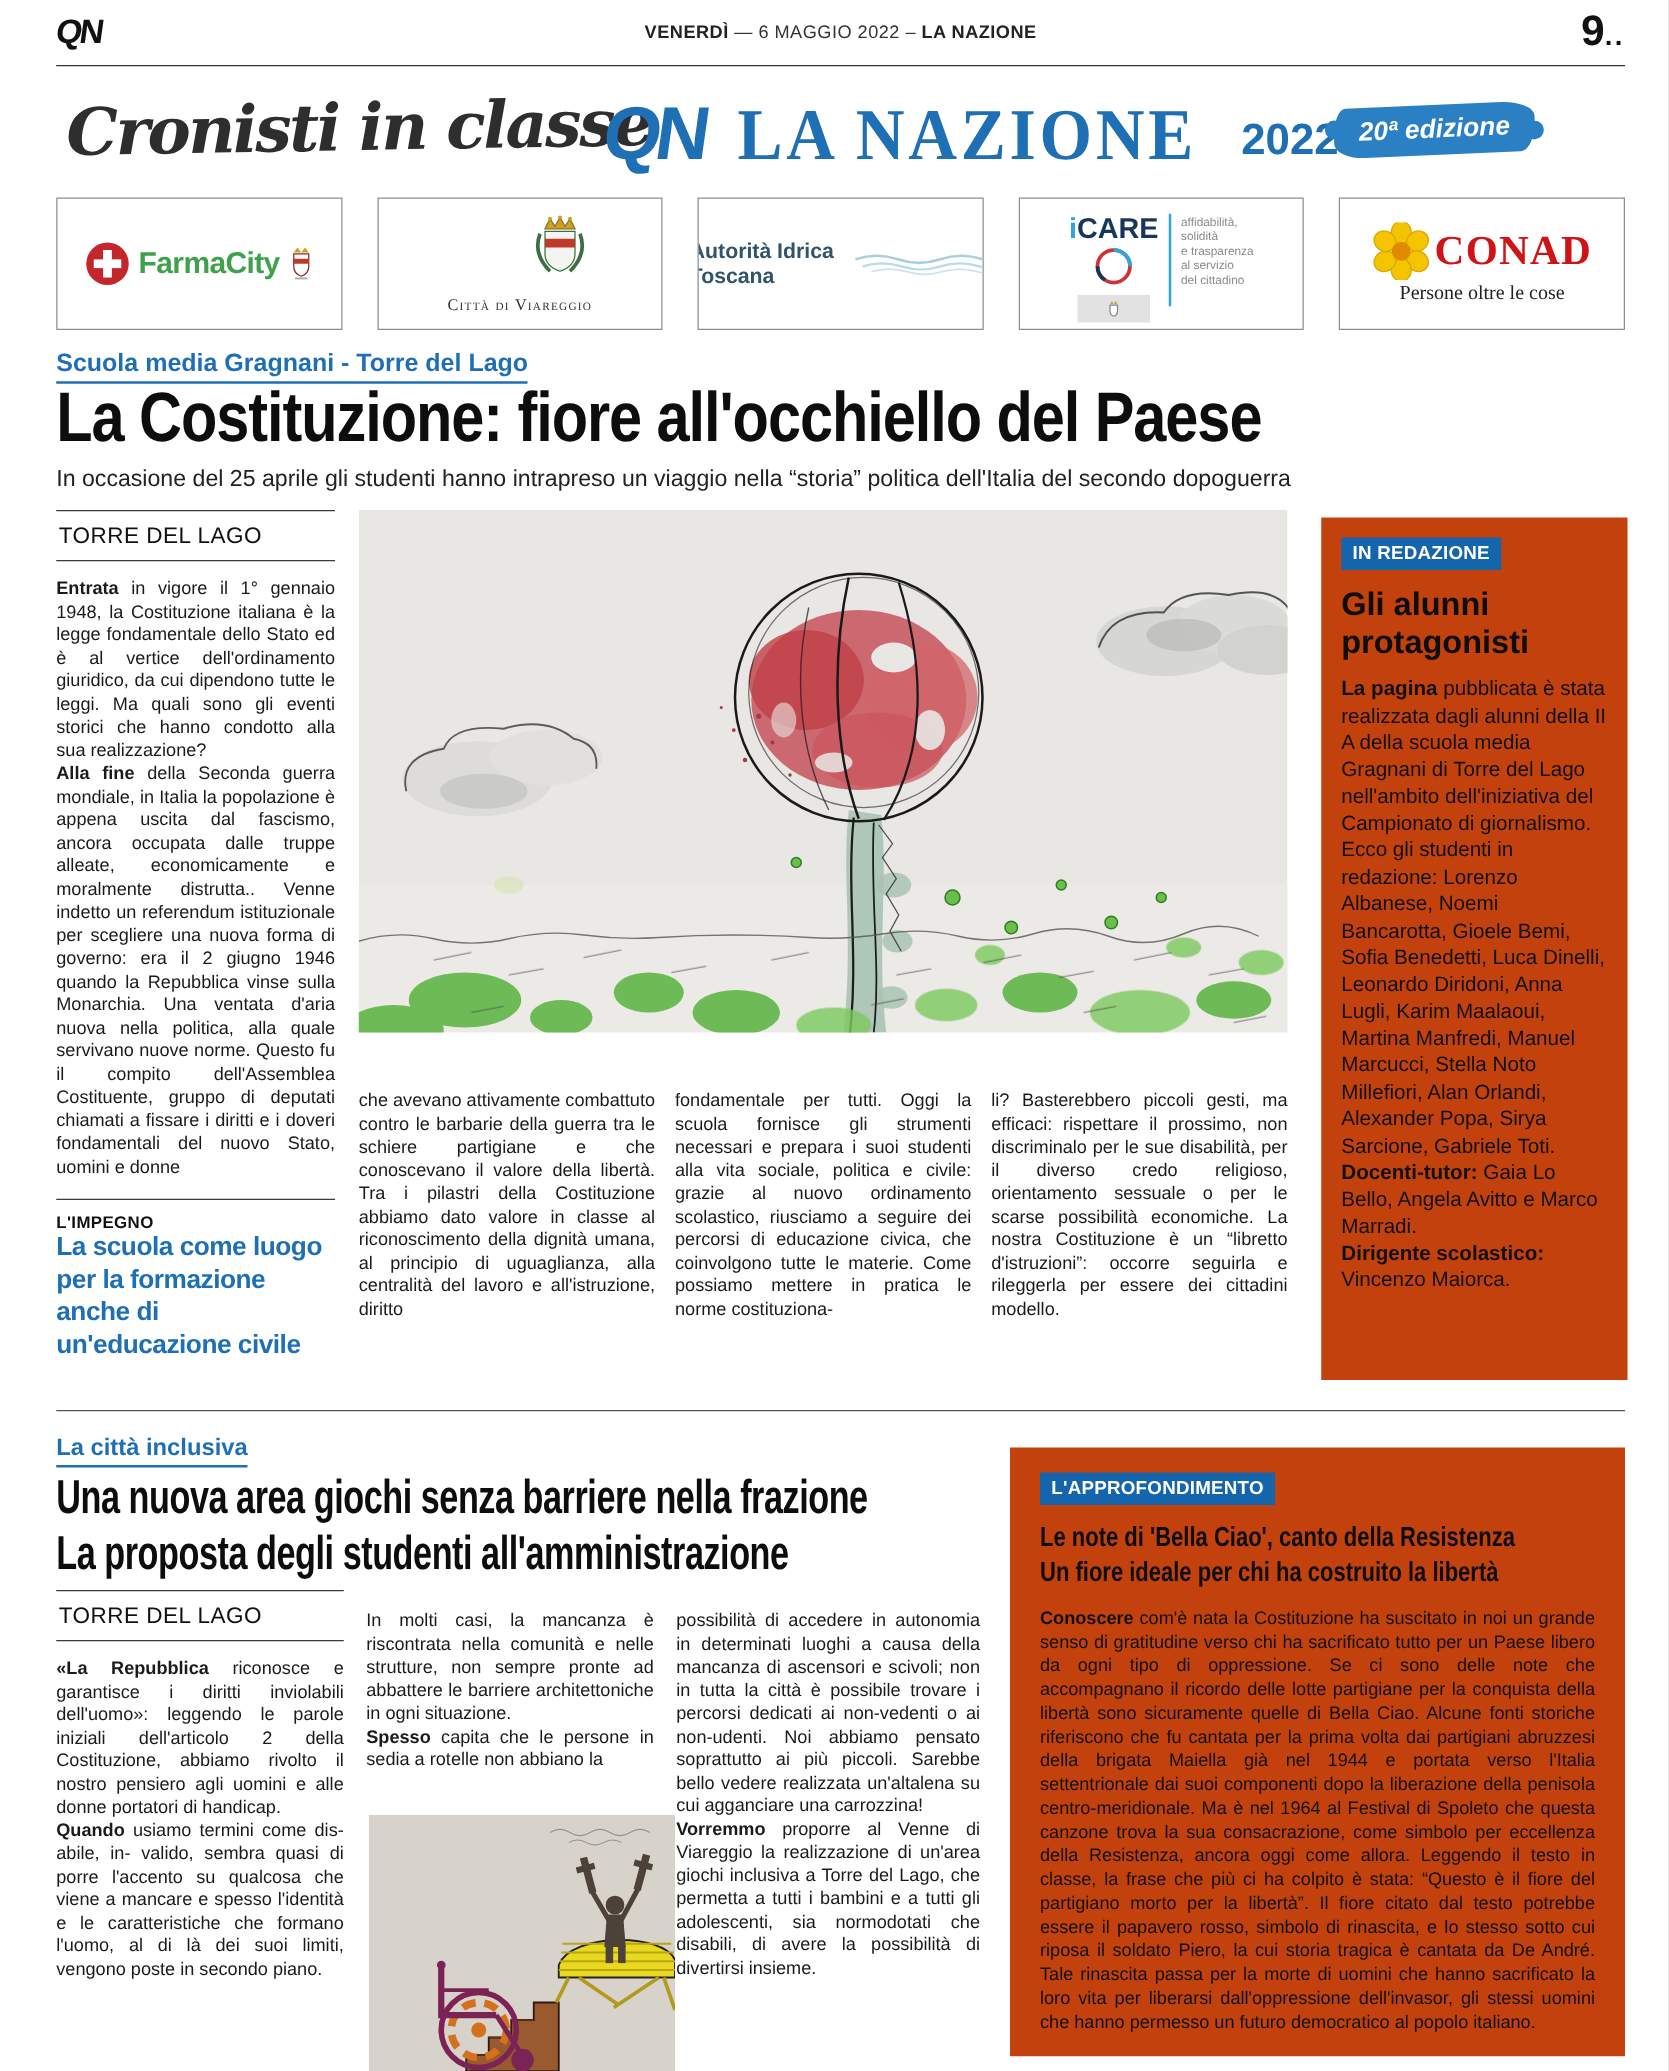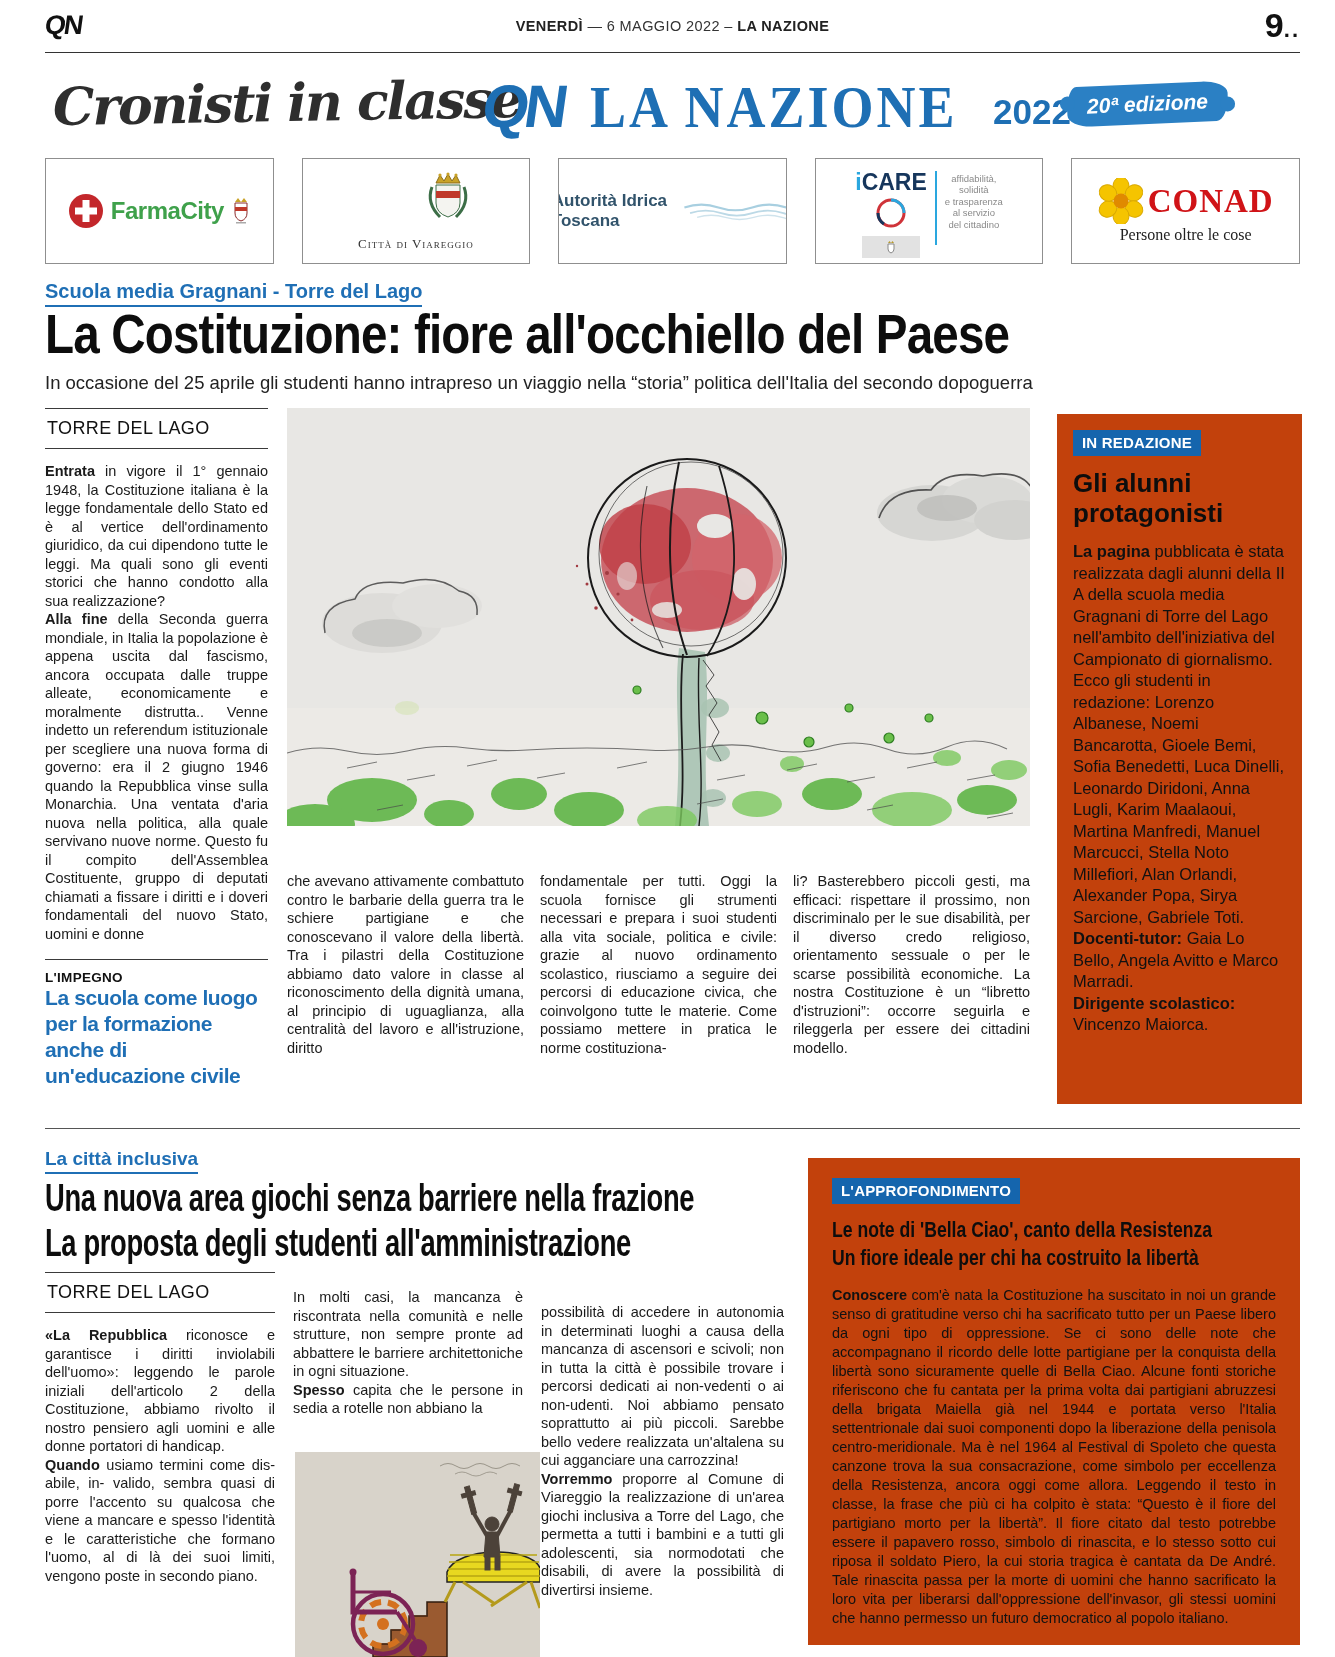--- a/index.html
+++ b/index.html
@@ -52,21 +52,21 @@
   .ait-name { font-size:17px; font-weight:700; color:#31536b; }
   .viareggio-inner { display:flex; flex-direction:column; align-items:flex-end; gap:3px; }
   .viareggio-caption { font-family:"Liberation Serif","DejaVu Serif",serif;
     font-variant:small-caps; font-size:13px; letter-spacing:1px; color:#333; }
   .icare-inner { display:flex; gap:8px; align-items:flex-start; padding-top:6px; }
   .icare-left { display:flex; flex-direction:column; align-items:center; gap:2px; }
   .icare-word { font-size:23px; font-weight:800; line-height:1; }
   .icare-i { color:#2aa7df; font-weight:700; }
   .icare-care { color:#16365c; }
   .icare-divider { width:2px; height:74px; background:#2aa7df; }
-  .icare-lines { font-size:9.5px; line-height:11.5px; color:#8a8a8a; padding-top:2px;text-align:center; }
+  .icare-lines { font-size:9.5px; line-height:11.5px; color:#8a8a8a; padding-top:2px; }
   .icare-graybox { margin-top:4px; width:58px; height:22px; background:#e2e2e2;
     display:flex; align-items:center; justify-content:center; }
   .conad-inner { display:flex; flex-direction:column; align-items:center; gap:2px; }
   .conad-row { display:flex; align-items:center; gap:4px; }
   .conad-name { font-family:"Liberation Serif","DejaVu Serif",serif; font-weight:800;
     font-size:33px; color:#d01317; letter-spacing:1px; }
   .conad-tagline { font-family:"Liberation Serif","DejaVu Serif",serif; font-size:16px; color:#222; }
 
   
   .kicker { position:absolute; color:#1f6fb5; font-weight:700; }
@@ -108,21 +108,21 @@
   .article-divider { position:absolute; left:45px; right:35px; top:1128px; border-top:1px solid #555; }
 
   
   #a2-kicker { left:45px; top:1148px; font-size:19px; }
   #a2-headline { position:absolute; left:45px; top:1176px; font-size:38px; font-weight:800;
     letter-spacing:-0.5px; color:#0d0d0d; line-height:45px; }
   #a2-headline .squeeze { transform:scaleX(.72); white-space:nowrap; display:block; }
   #a2-col1 { position:absolute; left:45px; top:1272px; width:230px; }
   #a2-col1 .bodytext { margin-top:13px; }
   #a2-col2 { position:absolute; left:293px; top:1288px; width:230px; }
-  #a2-col3 { position:absolute; left:541px; top:1288px; width:243px;margin-top:15px; }
+  #a2-col3 { position:absolute; left:541px; top:1288px; width:243px; }
   #a2-image { position:absolute; left:295px; top:1452px; width:245px; height:205px; }
 
   #a2-box { position:absolute; left:808px; top:1158px; width:492px; height:487px; padding:20px 24px; }
   .box-title { margin-top:12px; font-size:22px; font-weight:800; line-height:28px; color:#0d0d0d; }
   .box-title .squeeze { transform:scaleX(.80); white-space:nowrap; display:block; }
   .box-body { margin-top:14px; font-size:14.5px; line-height:19px; text-align:justify; color:#111; }
   .box-body b { font-weight:700; }
 </style>
 </head>
 <body>
@@ -385,21 +385,21 @@
     </div>
   </div>
 
   <div id="a2-col2" class="bodytext">
     <p><span>In molti casi, la mancanza è riscontrata nella comunità e nelle strutture, non sempre pronte ad abbattere le barriere architettoniche in ogni situazione.</span></p>
     <p><b>Spesso</b> <span>capita che le persone in sedia a rotelle non abbiano la</span></p>
   </div>
 
   <div id="a2-col3" class="bodytext">
     <p><span>possibilità di accedere in autonomia in determinati luoghi a causa della mancanza di ascensori e scivoli; non in tutta la città è possibile trovare i percorsi dedicati ai non-vedenti o ai non-udenti. Noi abbiamo pensato soprattutto ai più piccoli. Sarebbe bello vedere realizzata un'altalena su cui agganciare una carrozzina!</span></p>
-    <p><b>Vorremmo</b> <span>proporre al Comune di Viareggio la realizzazione di un'area giochi inclusiva a Torre del Lago, che permetta a tutti i bambini e a tutti gli adolescenti, sia normodotati che disabili, di avere la possibilità di divertirsi insieme.</span></p>
+    <p><b>Vorremmo</b> <span>proporre al Venne di Viareggio la realizzazione di un'area giochi inclusiva a Torre del Lago, che permetta a tutti i bambini e a tutti gli adolescenti, sia normodotati che disabili, di avere la possibilità di divertirsi insieme.</span></p>
   </div>
 
   <svg id="a2-image" viewBox="0 0 245 205" preserveAspectRatio="none">
     <rect width="245" height="205" fill="#d8d3ca"></rect>
     <path d="M145,14 q8,-5 16,0 q8,5 16,0 q8,-5 16,0 q8,5 16,0 q8,-5 16,0" fill="none" stroke="#8a8578" stroke-width=".8"></path>
     <path d="M160,22 q7,-4 14,0 q7,4 14,0 q7,-4 14,0" fill="none" stroke="#8a8578" stroke-width=".7"></path>
 
     <path d="M78,205 L78,192 L96,192 L96,178 L114,178 L114,164 L132,164 L132,150 L152,150 L152,205 Z" fill="#9a5a30" stroke="#301c0e" stroke-width="1.5"></path>
     <path d="M78,192 L96,192 M96,178 L114,178 M114,164 L132,164" stroke="#5d3318" stroke-width="1.2"></path>
 

